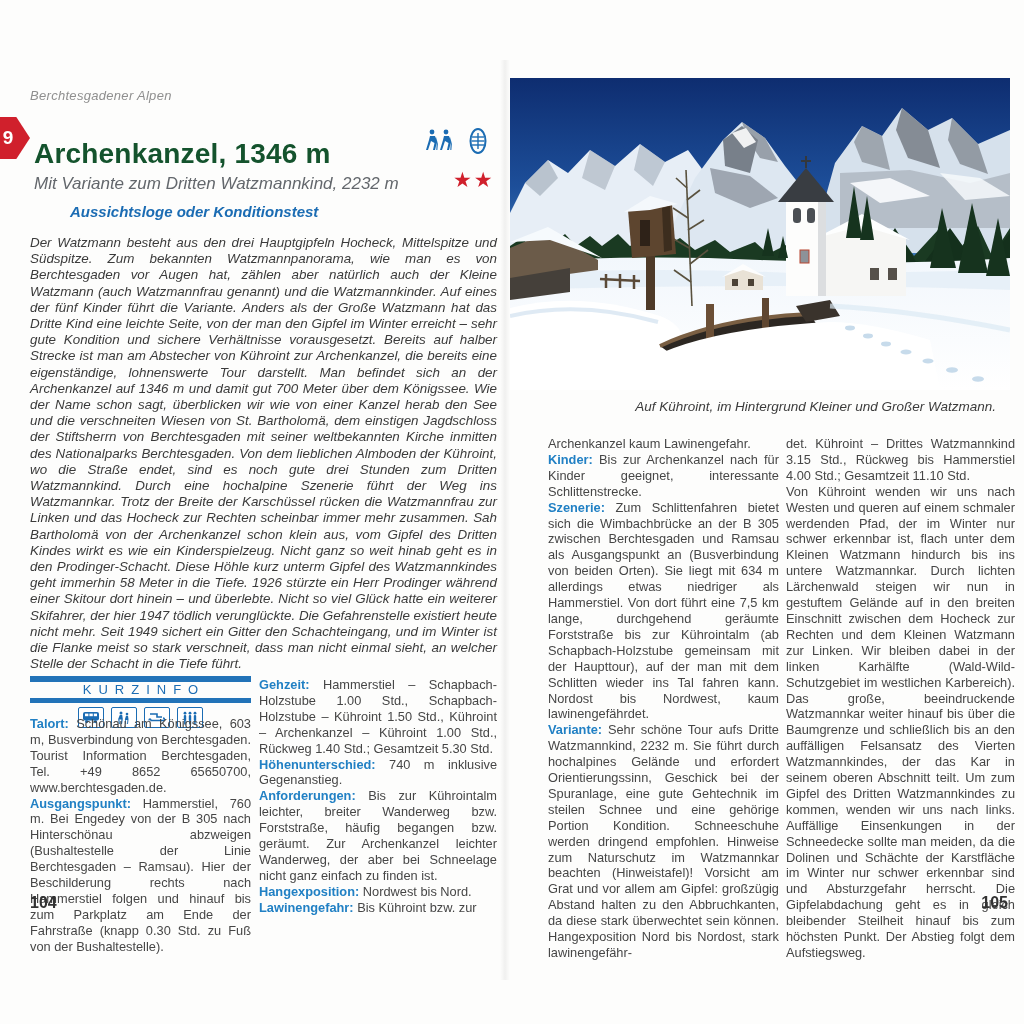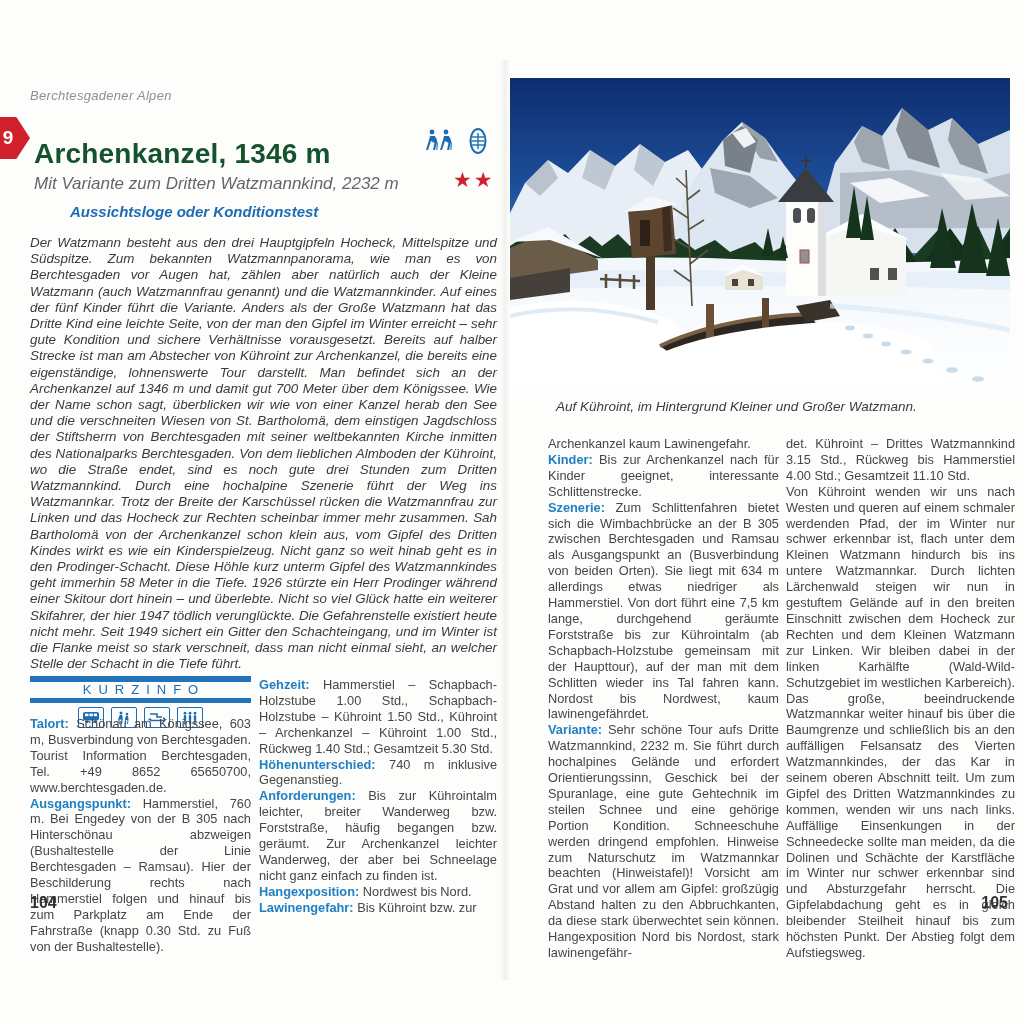--- a/index.html
+++ b/index.html
@@ -49,21 +49,21 @@
   .info-col p{margin:0;}
   .lbl{font-weight:bold;color:#2180c4;}
   .col-tal{left:30px;top:716px;width:221px;}
   .col-geh{left:259px;top:677px;width:238px;}
   .pagenum{font-size:16px;font-weight:bold;color:#333;text-align:right;}
   .pn-left{left:30px;top:894px;}
   .pn-right{left:930px;top:894px;width:78px;text-align:right;}
   
   .photo{left:510px;top:78px;width:500px;height:312px;overflow:hidden;background:#16357c;}
   .photo svg{display:block;}
-  .caption{left:556px;top:399px;width:440px;font-size:13.5px;font-style:italic;color:#3b3b3b;}
+  .caption{left:556px;top:399px;width:440px;font-size:13.5px;font-style:italic;color:#3b3b3b;text-align:right;}
   .col-r1{left:548px;top:436px;width:231px;}
   .col-r2{left:786px;top:436px;width:229px;}
   .col-r1 p,.col-r2 p{margin:0;}
   .col-r2 p + p{margin-top:0;}
   .gutter{
     left:500px;top:60px;width:10px;height:920px;
     background:linear-gradient(90deg,rgba(0,0,0,0) 0%,rgba(0,0,0,.05) 50%,rgba(0,0,0,0) 100%);
   }
 </style>
 </head>

